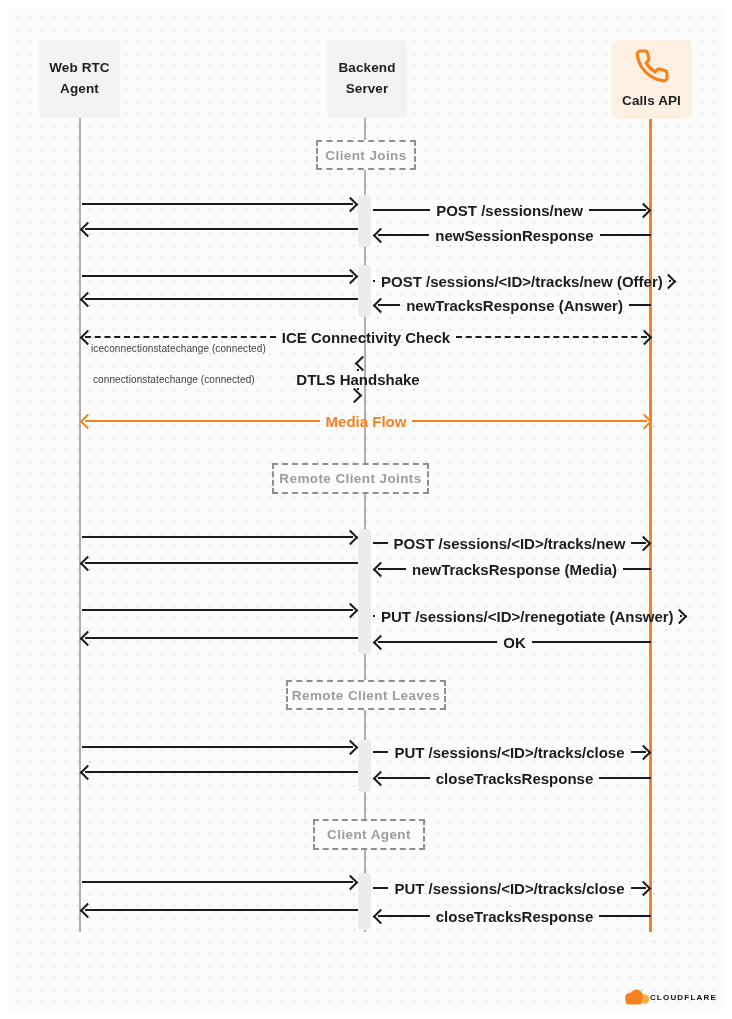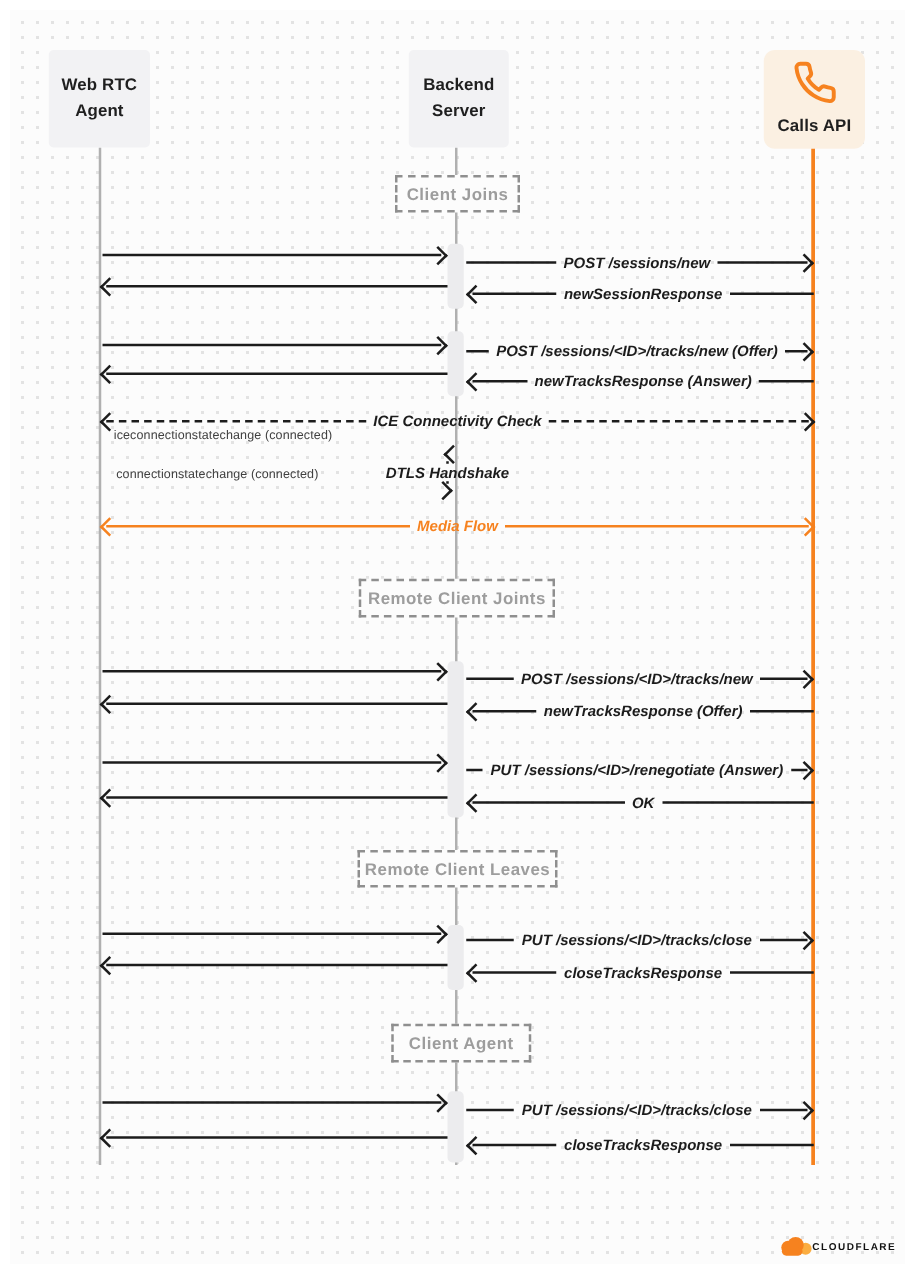--- a/index.html
+++ b/index.html
@@ -29,21 +29,21 @@
   }
   .section-box{
     position:absolute;z-index:3;display:flex;align-items:center;justify-content:center;
     border:2px dashed #8F8F8F;background:#FCFCFC;color:#9D9D9D;
     font-size:13.5px;font-weight:700;letter-spacing:.4px;white-space:nowrap;box-sizing:border-box;
   }
   .msg{position:absolute;display:flex;align-items:center;z-index:4;height:20px;}
   .msg .seg{flex:1 1 auto;min-width:2px;border-top:2.5px solid #1C1C1C;}
   .msg.dashed .seg{border-top-style:dashed;}
   .msg .lbl{
-    flex:0 0 auto;padding:0 6px;font-size:12px;font-weight:700;color:#1C1C1C;white-space:nowrap;font-style:italic;
+    flex:0 0 auto;padding:0 6px;font-size:15px;font-weight:700;color:#1C1C1C;white-space:nowrap;
   }
   .msg .head{flex:0 0 auto;width:9px;height:9px;}
   .msg .head.r{border-top:2.5px solid #1C1C1C;border-right:2.5px solid #1C1C1C;transform:rotate(45deg);margin-left:-8px;}
   .msg .head.l{border-top:2.5px solid #1C1C1C;border-right:2.5px solid #1C1C1C;transform:rotate(-135deg);margin-right:-8px;}
   .msg.accent .seg{border-top-color:#F6821F;}
   .msg.accent .lbl{color:#F6821F;}
   .msg.accent .head{border-color:#F6821F;}
   .note{
     position:absolute;z-index:4;font-size:10px;color:#404040;white-space:nowrap;letter-spacing:.1px;
   }
@@ -83,21 +83,21 @@
   <div id="diagram-layer">
       <div class="lifeline" style="left: 79px; top: 118px; width: 2px; height: 814px; background: rgb(176, 176, 176);"></div>
       <div class="lifeline" style="left: 364px; top: 118px; width: 2px; height: 814px; background: rgb(176, 176, 176);"></div>
       <div class="lifeline" style="left: 649px; top: 118px; width: 2.5px; height: 814px; background: rgb(246, 130, 31);"></div>
       <div class="activation" style="top: 195px; height: 52px;"></div>
       <div class="activation" style="top: 265px; height: 52px;"></div>
       <div class="activation" style="top: 529px; height: 125px;"></div>
       <div class="activation" style="top: 740px; height: 52px;"></div>
       <div class="activation" style="top: 873px; height: 57px;"></div>
       <div class="section-box" style="left: 316px; top: 140px; width: 100px; height: 30px;">Client Joins</div>
-      <div class="section-box" style="left: 287px; top: 463px; width: 157px; height: 31px;">Remote Client Joints</div>
+      <div class="section-box" style="left: 272px; top: 463px; width: 157px; height: 31px;">Remote Client Joints</div>
       <div class="section-box" style="left: 286px; top: 680px; width: 160px; height: 30px;">Remote Client Leaves</div>
       <div class="section-box" style="left: 313px; top: 819px; width: 112px; height: 31px;">Client Agent</div>
       <div class="msg" style="left: 82px; top: 194px; width: 274px;">
         <div class="seg"></div>
         <div class="head r"></div>
       </div>
       <div class="msg" style="left: 373px; top: 200px; width: 276px;">
         <div class="seg"></div>
         <div class="lbl">POST /sessions/new</div>
         <div class="seg"></div>
@@ -164,21 +164,21 @@
         <div class="seg"></div>
         <div class="head r"></div>
       </div>
       <div class="msg" style="left: 82px; top: 553px; width: 276px;">
         <div class="head l"></div>
         <div class="seg"></div>
       </div>
       <div class="msg" style="left: 375px; top: 559px; width: 276px;">
         <div class="head l"></div>
         <div class="seg"></div>
-        <div class="lbl">newTracksResponse (Offer)</div>
+        <div class="lbl">newTracksResponse (Media)</div>
         <div class="seg"></div>
       </div>
       <div class="msg" style="left: 82px; top: 600px; width: 274px;">
         <div class="seg"></div>
         <div class="head r"></div>
       </div>
       <div class="msg" style="left: 373px; top: 606px; width: 276px;">
         <div class="seg"></div>
         <div class="lbl">PUT /sessions/&lt;ID&gt;/renegotiate (Answer)</div>
         <div class="seg"></div>

